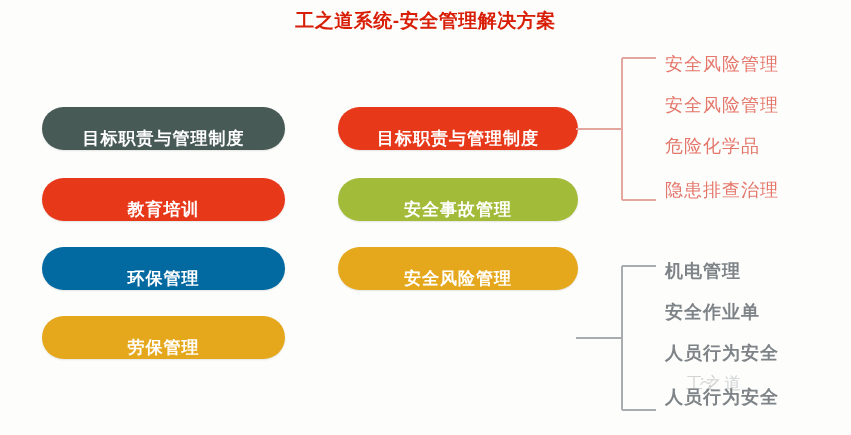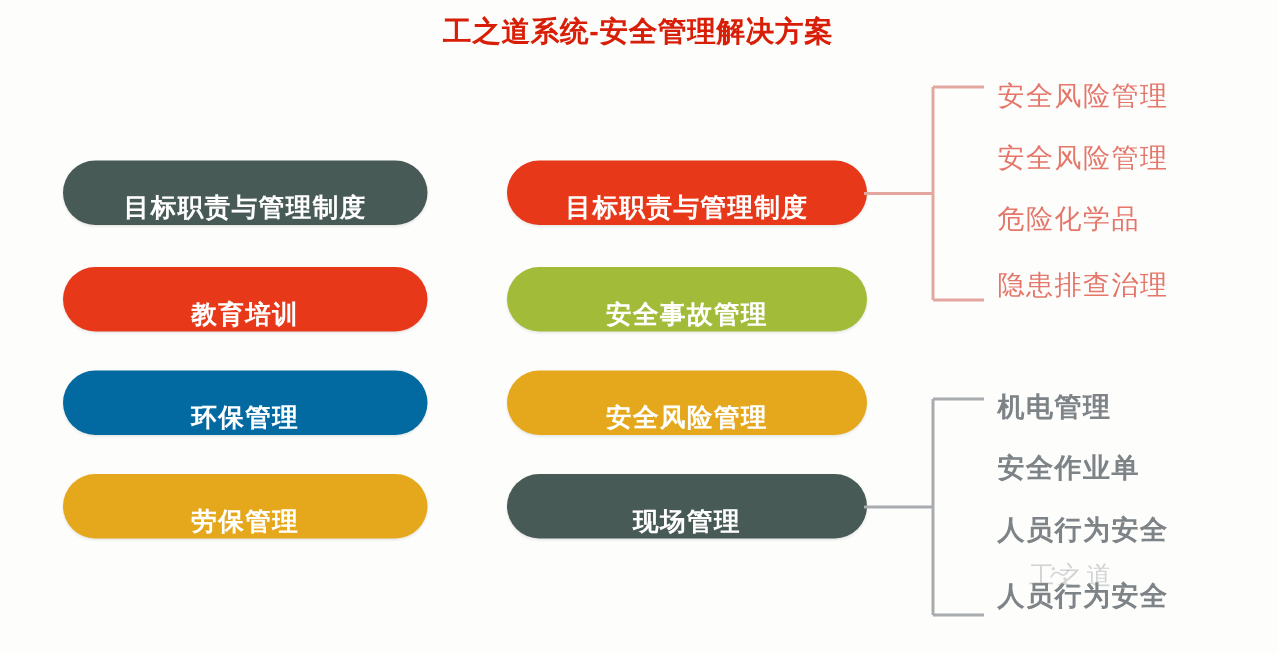--- a/index.html
+++ b/index.html
@@ -121,23 +121,20 @@
 
   <div class="pill col-mid row1" style="background:#e8381a;">
     <span class="pill-label">目标职责与管理制度</span>
   </div>
   <div class="pill col-mid row2" style="background:#a2bb38;">
     <span class="pill-label">安全事故管理</span>
   </div>
   <div class="pill col-mid row3" style="background:#e5a81c;">
     <span class="pill-label">安全风险管理</span>
   </div>
-  <div class="pill col-mid row4" style="background:#475a56;">
-    <span class="pill-label">现场管理</span>
-  </div>
 
   <svg class="bracket" style="left:576px; top:54px;" width="84" height="150" viewBox="0 0 84 150">
     <path d="M 0 75 L 46 75" stroke="#e4a79f" stroke-width="2" fill="none"></path>
     <path d="M 46 4 L 46 146" stroke="#e4a79f" stroke-width="2" fill="none"></path>
     <path d="M 46 4 L 80 4" stroke="#e4a79f" stroke-width="2" fill="none"></path>
     <path d="M 46 146 L 80 146" stroke="#e4a79f" stroke-width="2" fill="none"></path>
   </svg>
 
   <svg class="bracket" style="left:576px; top:262px;" width="84" height="152" viewBox="0 0 84 152">
     <path d="M 0 76 L 46 76" stroke="#a8acae" stroke-width="2" fill="none"></path>

